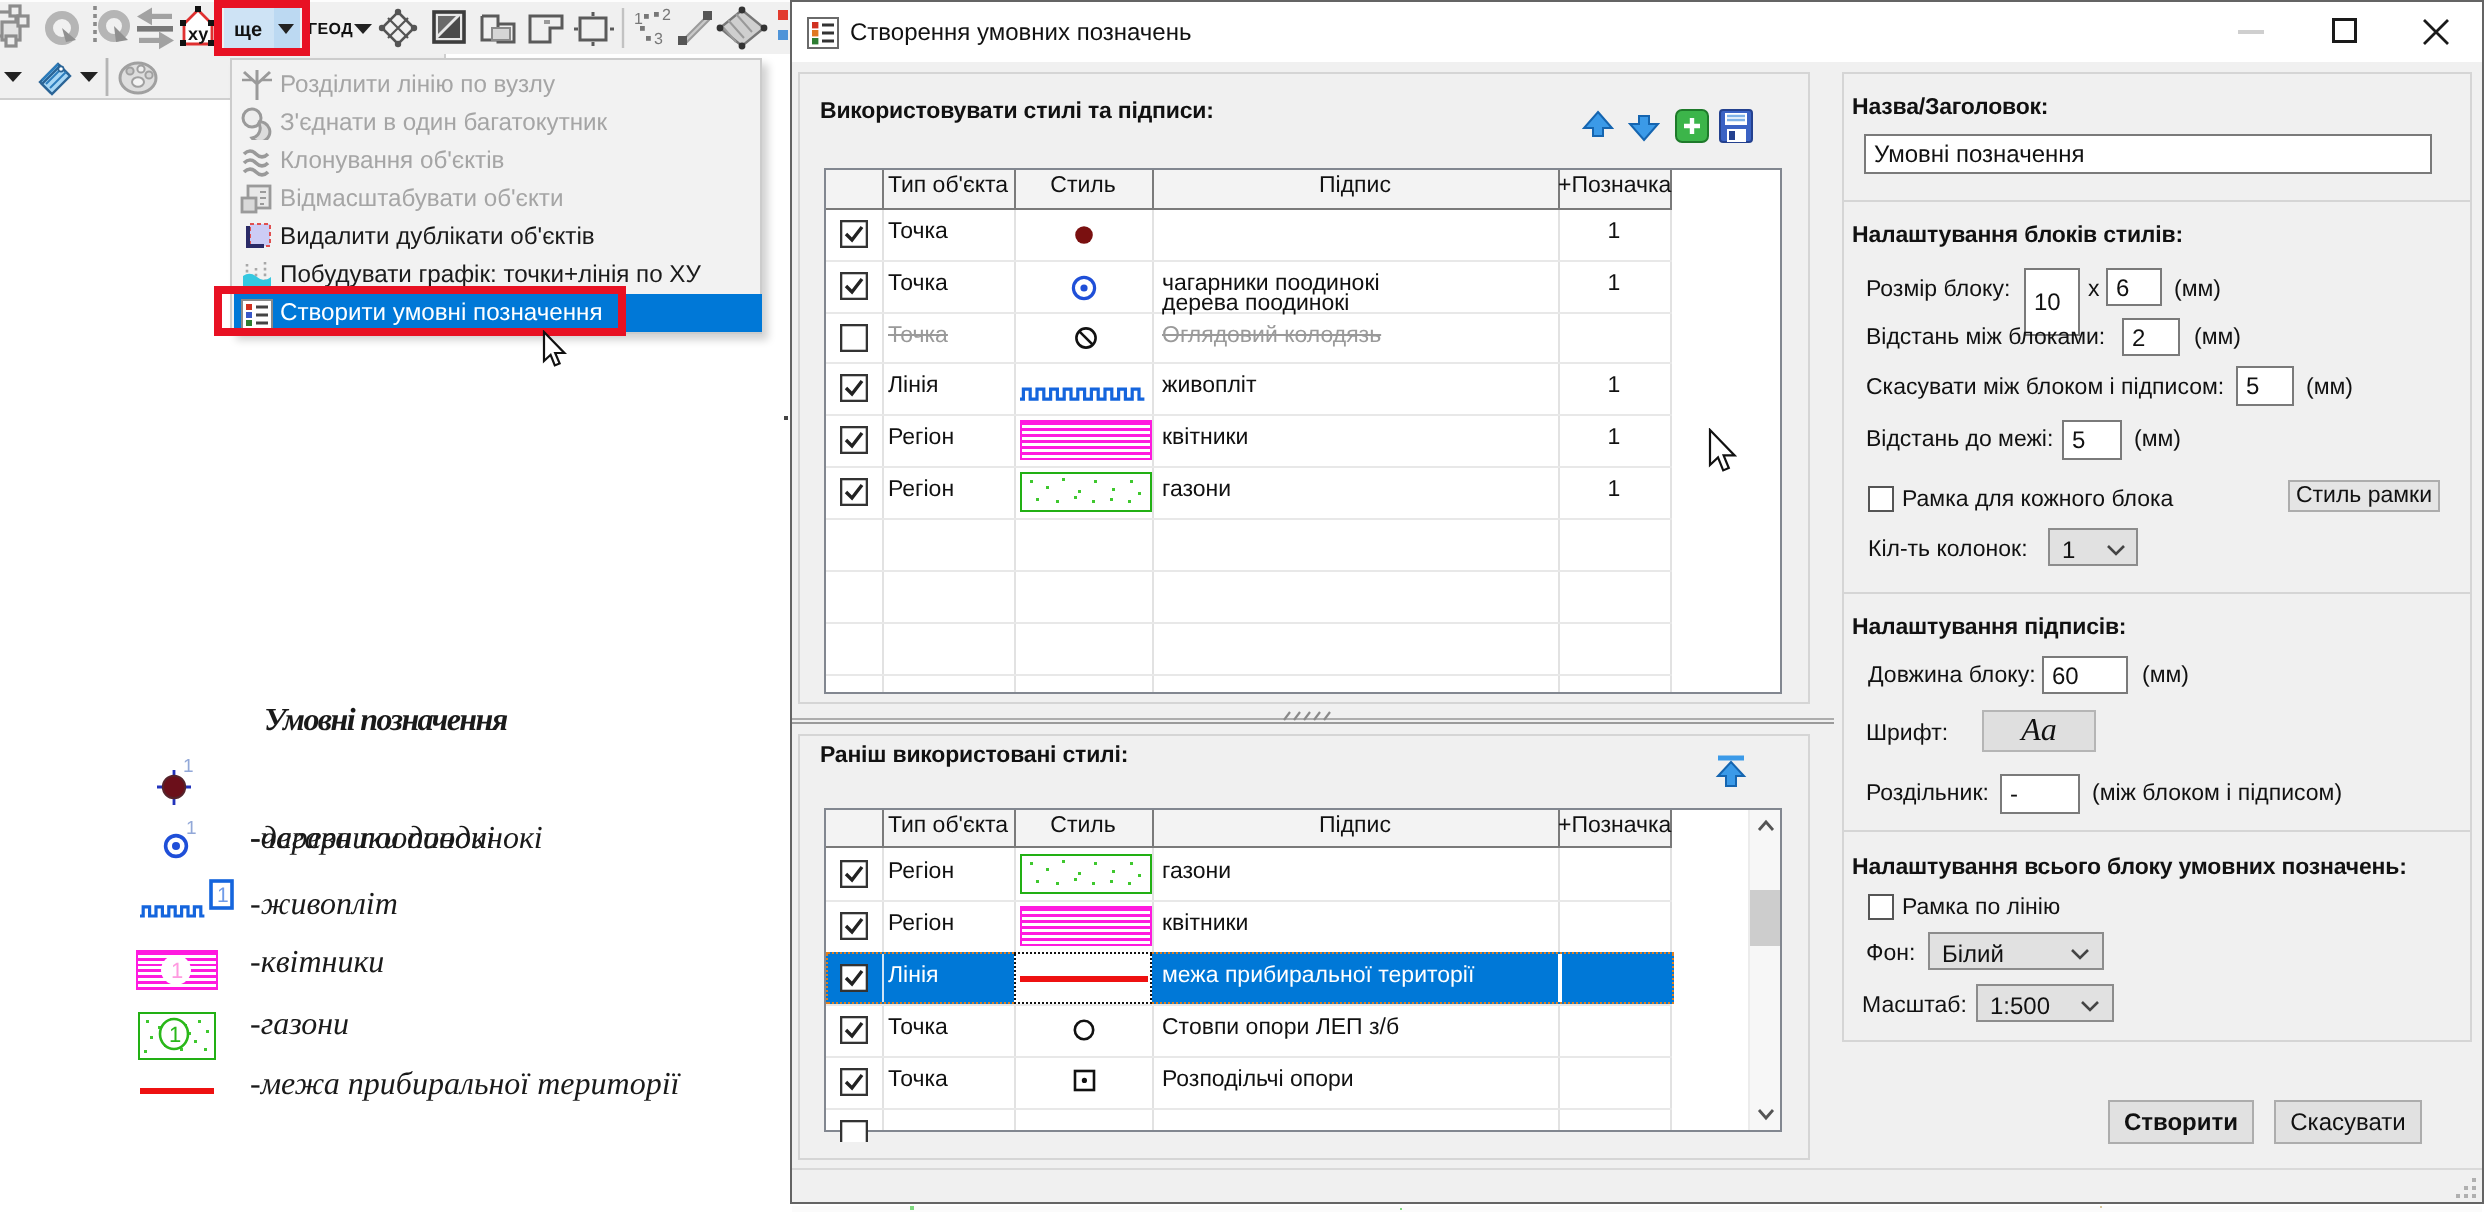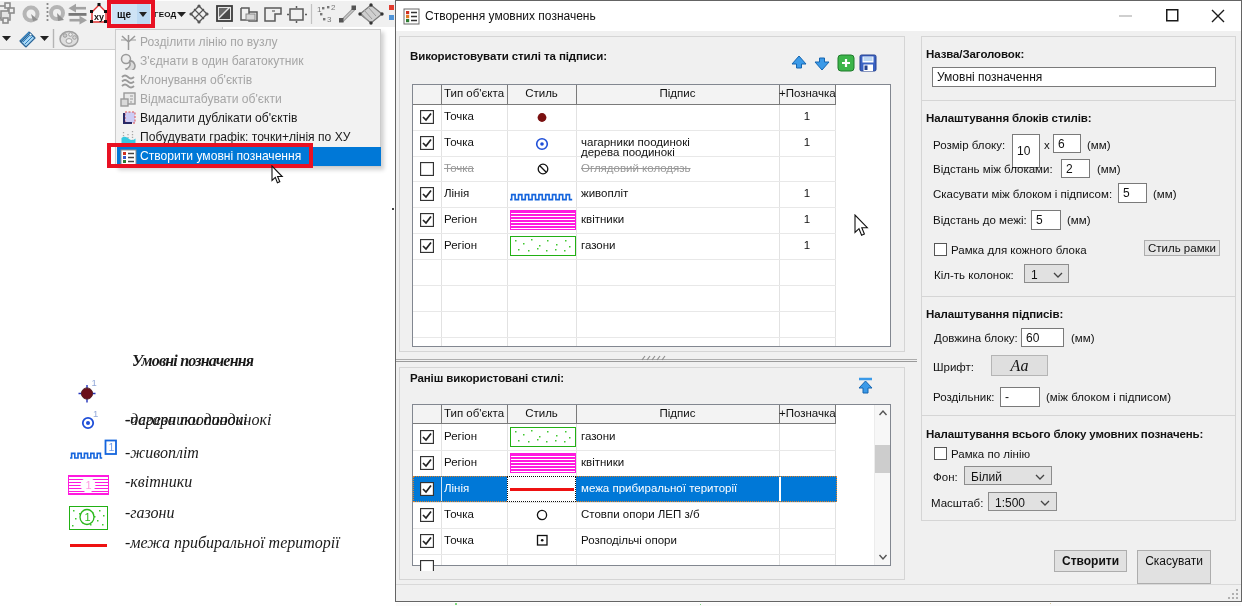--- a/index.html
+++ b/index.html
@@ -674,21 +674,21 @@
       <div class="lab" style="left:931px;top:497px;">Масштаб:</div>
       <div class="drop" style="left:988px;top:492px;width:69px;height:19px;">
         <span style="position:absolute;left:6px;top:3px;">1:500</span>
         <svg width="10" height="6" style="position:absolute;right:6px;top:7px;">
             <path d="M1 1 L5 5 L9 1" fill="none" stroke="#444" stroke-width="1.3"></path>
           </svg>
       </div>
     </div>
 
     <div class="btn" style="left:1054px;top:550px;width:73px;height:22px;line-height:21px;font-weight:bold;">Створити</div>
-    <div class="btn" style="left:1137px;top:550px;width:74px;height:34px;line-height:21px;">Скасувати</div>
+    <div class="btn" style="left:1137px;top:550px;width:74px;height:22px;line-height:21px;">Скасувати</div>
     <div class="abs" style="left:396px;top:584px;width:845px;height:1px;background:#d9d9d9;"></div>
     <svg width="12" height="12" style="position:absolute;left:1228px;top:589px;">
         <g fill="#b0b0b0">
           <rect x="8" y="0" width="2" height="2"></rect>
           <rect x="8" y="4" width="2" height="2"></rect>
           <rect x="8" y="8" width="2" height="2"></rect>
           <rect x="4" y="4" width="2" height="2"></rect>
           <rect x="4" y="8" width="2" height="2"></rect>
           <rect x="0" y="8" width="2" height="2"></rect>
         </g>

